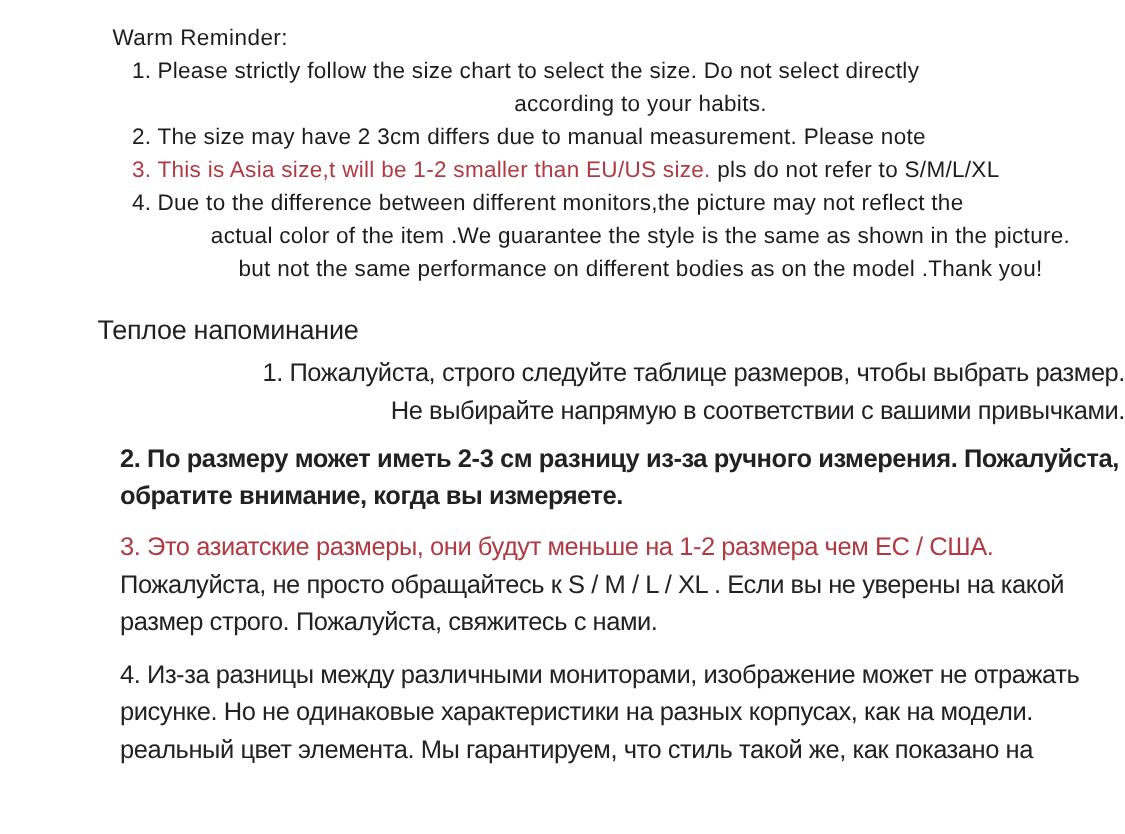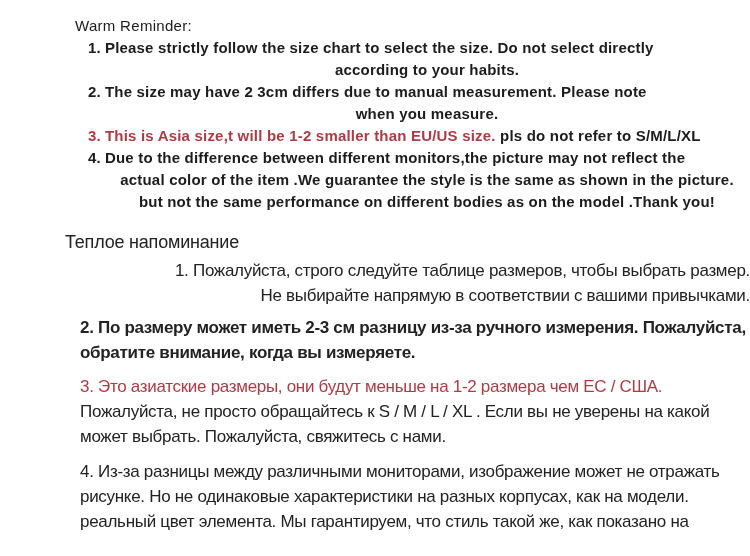--- a/index.html
+++ b/index.html
@@ -26,21 +26,20 @@
     line-height: 22px;
     letter-spacing: 0.3px;
     white-space: nowrap;
   }
   .en-list { margin-left: 88px; }
   .en-line {
     font-size: 15px;
     line-height: 22px;
     letter-spacing: 0.2px;
     white-space: nowrap;
-    font-weight: bold;
   }
   .en-line .num { display: inline-block; min-width: 12px; margin-right: 4px; }
   .en-cont { padding-left: 16px; text-align: center; }
 
   
   .ru-section { color: #222222; }
   .ru-heading {
     margin-top: 17px;
     margin-left: 65px;
     font-size: 18px;
@@ -73,21 +72,20 @@
 
     <div class="en-list">
 
       <div>
         <div class="en-line"><span class="num">1.</span><span>Please strictly follow the size chart to select the size. Do not select directly</span></div>
         <div class="en-line en-cont">according to your habits.</div>
       </div>
 
       <div>
         <div class="en-line"><span class="num">2.</span><span>The size may have 2 3cm differs due to manual measurement. Please note</span></div>
-        <div class="en-line en-cont">when you measure.</div>
       </div>
 
       <div>
         <div class="en-line"><span class="num red">3.</span><span class="red">This is Asia size,t will be 1-2 smaller than EU/US size.</span><span> pls do not refer to S/M/L/XL</span></div>
       </div>
 
       <div>
         <div class="en-line"><span class="num">4.</span><span>Due to the difference between different monitors,the picture may not reflect the</span></div>
         <div class="en-line en-cont">actual color of the item .We guarantee the style is the same as shown in the picture.</div>
         <div class="en-line en-cont">but not the same performance on different bodies as on the model .Thank you!</div>
@@ -105,21 +103,21 @@
     </div>
 
     <div class="ru-para ru-para-2">
       <div class="ru-line">2. По размеру может иметь 2-3 см разницу из-за ручного измерения. Пожалуйста,</div>
       <div class="ru-line">обратите внимание, когда вы измеряете.</div>
     </div>
 
     <div class="ru-para ru-para-3">
       <div class="ru-line red">3. Это азиатские размеры, они будут меньше на 1-2 размера чем ЕС / США.</div>
       <div class="ru-line">Пожалуйста, не просто обращайтесь к S / M / L / XL . Если вы не уверены на какой</div>
-      <div class="ru-line">может выбрать. Пожалуйста, свяжитесь с нами.</div>
+      <div class="ru-line">размер строго. Пожалуйста, свяжитесь с нами.</div>
     </div>
 
     <div class="ru-para ru-para-4">
       <div class="ru-line">4. Из-за разницы между различными мониторами, изображение может не отражать</div>
       <div class="ru-line">рисунке. Но не одинаковые характеристики на разных корпусах, как на модели.</div>
       <div class="ru-line">реальный цвет элемента. Мы гарантируем, что стиль такой же, как показано на</div>
 
     </div>
   </div>
 

